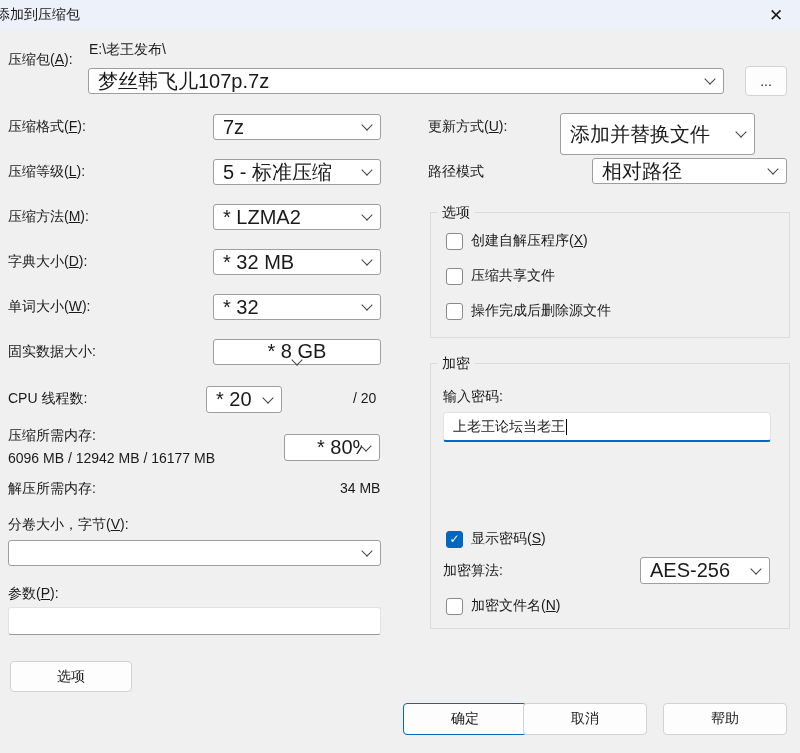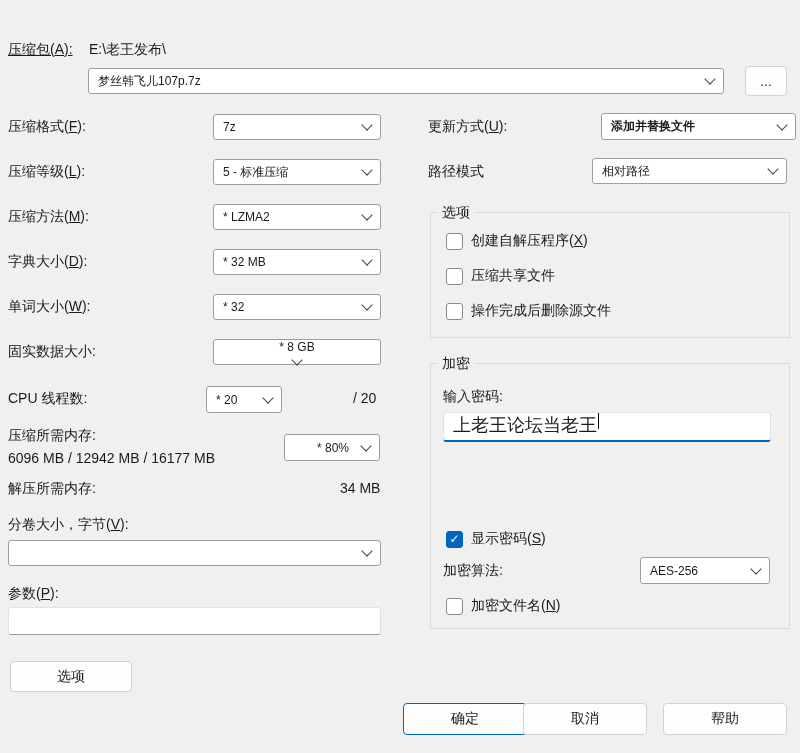--- a/index.html
+++ b/index.html
@@ -3,42 +3,48 @@
 <meta charset="utf-8">
 <style>
   html,body{margin:0;padding:0;}
   body{font-family:"Liberation Sans","DejaVu Sans",sans-serif;}
   .dialog{position:relative;width:800px;height:753px;background:#f0f0f0;overflow:hidden;color:#1a1a1a;}
   .titlebar{position:absolute;left:0;top:0;width:800px;height:30px;background:#edf1f9;}
   .title{position:absolute;left:-4px;top:6px;font-size:14px;white-space:nowrap;}
   .close{position:absolute;right:10px;top:2px;width:28px;height:26px;background:transparent;border:none;font-size:17px;color:#1a1a1a;cursor:pointer;display:flex;align-items:center;justify-content:center;padding:0;}
   .lbl{position:absolute;font-size:14px;white-space:nowrap;color:#1a1a1a;}
   .u{text-decoration:underline;}
-  .combo{position:absolute;height:26px;background:#ffffff;border:1px solid #9e9e9e;border-radius:3px;box-sizing:border-box;display:flex;align-items:center;justify-content:space-between;padding:0 9px;font-size:12px;cursor:default;}
+  .combo{position:absolute;height:26px;background:#ffffff;border:1px solid #9e9e9e;border-radius:3px;box-sizing:border-box;display:flex;align-items:center;justify-content:space-between;padding:0 9px;font-size:20px;cursor:default;}
   .cval{white-space:nowrap;overflow:hidden;}
   .chev{width:7px;height:7px;border-right:1.4px solid #444;border-bottom:1.4px solid #444;transform:rotate(45deg);margin-top:-4px;flex:0 0 auto;}
-  .textbox{position:absolute;background:#ffffff;border:1px solid #e2e2e2;border-bottom:1px solid #9a9a9a;border-radius:3px;box-sizing:border-box;display:flex;align-items:flex-start;padding:0 9px;font-size:18px;}
+  .textbox{position:absolute;background:#ffffff;border:1px solid #e2e2e2;border-bottom:1px solid #9a9a9a;border-radius:3px;box-sizing:border-box;display:flex;align-items:center;padding:0 9px;font-size:14px;}
   .pwd{border-bottom:2px solid #0067c0;}
   .caret{display:inline-block;width:1px;height:16px;background:#000;margin-left:1px;vertical-align:middle;}
   .btn{position:absolute;background:#fdfdfd;border:1px solid #d2d2d2;border-radius:4px;box-sizing:border-box;display:flex;align-items:center;justify-content:center;font-size:14px;cursor:pointer;color:#1a1a1a;font-family:inherit;}
   .btn.default{border:1.6px solid #0067c0;}
   .groupbox{position:absolute;border:1px solid #dcdcdc;box-sizing:border-box;}
   .legend{position:absolute;font-size:14px;background:#f0f0f0;padding:0 4px;white-space:nowrap;}
   .check-row{position:absolute;display:flex;align-items:center;gap:8px;font-size:14px;cursor:default;white-space:nowrap;}
   .box{width:17px;height:17px;background:#fff;border:1px solid #8a8a8a;border-radius:3px;box-sizing:border-box;flex:0 0 auto;display:flex;align-items:center;justify-content:center;}
   .box.checked{background:#0067c0;border-color:#0067c0;color:#fff;font-size:12px;}
   .val{position:absolute;font-size:14px;white-space:nowrap;}
 </style>
 </head>
 <body>
 
 <div class="dialog">
 
+  <div class="titlebar">
+    <span class="title">添加到压缩包</span>
+    <button class="close">
+      <span>✕</span>
+    </button>
+  </div>
 
-  <div class="lbl" style="left:8px;top:41px;text-decoration:underline;"><span>压缩包(</span><span class="u">A</span><span>):</span></div>
+  <div class="lbl" style="left:8px;top:51px;"><span>压缩包(</span><span class="u">A</span><span>):</span></div>
   <div class="lbl" style="left:89px;top:41px;">E:\老王发布\</div>
   <div class="combo" style="left:88px;top:68px;width:636px;">
     <span class="cval">梦丝韩飞儿107p.7z</span>
     <span class="chev"></span>
   </div>
   <button class="btn" style="left:745px;top:66px;width:42px;height:30px;">
       <span>...</span>
     </button>
 
   <div class="lbl" style="left:8px;top:118px;"><span>压缩格式(</span><span class="u">F</span><span>):</span></div>
@@ -103,21 +109,21 @@
   <div class="lbl" style="left:8px;top:585px;"><span>参数(</span><span class="u">P</span><span>):</span></div>
   <div class="textbox" style="left:8px;top:607px;width:373px;height:28px;">
     <span></span>
   </div>
 
   <button class="btn" style="left:10px;top:661px;width:122px;height:31px;">
       <span>选项</span>
     </button>
 
   <div class="lbl" style="left:428px;top:118px;"><span>更新方式(</span><span class="u">U</span><span>):</span></div>
-  <div class="combo" style="left:601px;top:113px;width:195px;height:27px;font-weight:bold;">
+  <div class="combo" style="left:560px;top:113px;width:195px;height:42px;">
     <span class="cval">添加并替换文件</span>
     <span class="chev"></span>
   </div>
 
   <div class="lbl" style="left:428px;top:163px;">路径模式</div>
   <div class="combo" style="left:592px;top:158px;width:195px;">
     <span class="cval">相对路径</span>
     <span class="chev"></span>
   </div>
 

